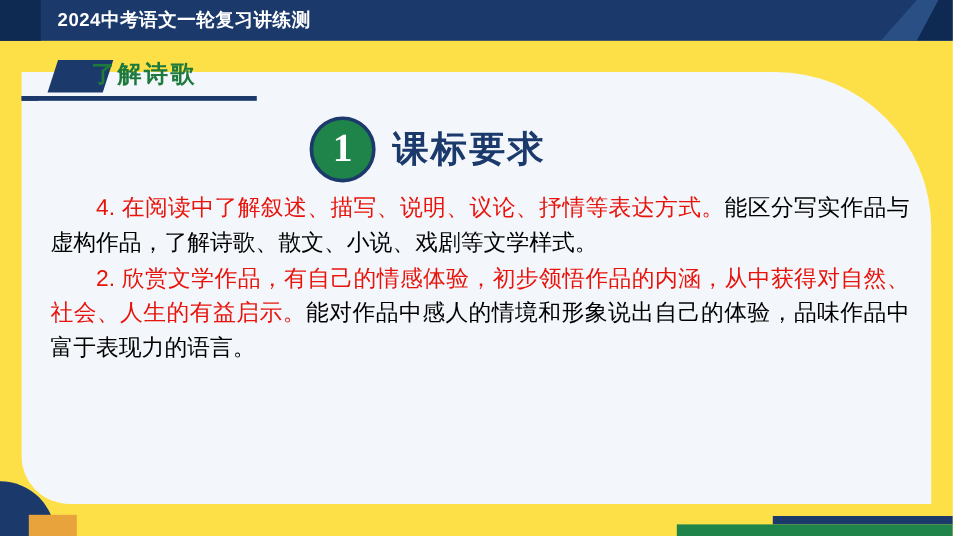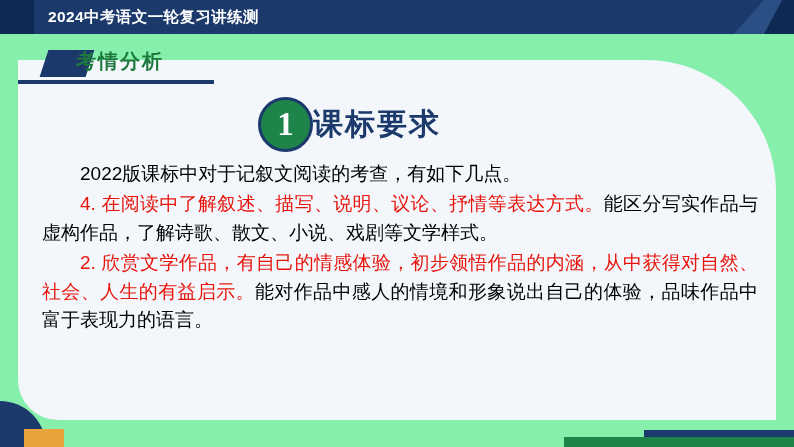--- a/index.html
+++ b/index.html
@@ -12,21 +12,21 @@
     overflow: hidden;
     font-family: "Liberation Sans", sans-serif;
     background: #ffffff;
     position: relative;
   }
   .slide {
     position: absolute;
     left: 0; top: 0;
     width: 794px;
     height: 447px;
-    background: #86efac;
+    background: #fde047;
     overflow: hidden;
   }
 
   
   .header-bar {
     position: absolute;
     left: 0; top: 0;
     width: 794px;
     height: 34px;
     background: #1b3a6b;
@@ -137,20 +137,21 @@
     box-sizing: border-box;
   }
   .num-circle span {
     color: #ffffff;
     font-size: 33px;
     font-weight: bold;
     line-height: 1;
     font-family: "Liberation Serif", serif;
   }
   .title-text {
+    margin-left: 14px;
     font-size: 30px;
     font-weight: bold;
     color: #1b3a6b;
     letter-spacing: 2px;
     white-space: nowrap;
   }
 
   
   .body-text {
     position: absolute;
@@ -230,32 +231,31 @@
     </div>
     <div class="header-title">2024中考语文一轮复习讲练测</div>
   </div>
 
   <div class="content-panel"></div>
 
   <div class="section-label-wrap">
     <div class="section-parallelogram"></div>
     <div class="section-underline"></div>
     <div class="section-underline2"></div>
-    <div class="section-label-text">考情分析</div>
+    <div class="section-label-text">了解诗歌</div>
   </div>
 
   <div class="title-row">
     <div class="num-circle">
       <span>1</span>
     </div>
     <div class="title-text">课标要求</div>
   </div>
 
   <div class="body-text">
-    <p class="indent black">2022版课标中对于记叙文阅读的考查，有如下几点。</p>
     <p class="indent"><span class="red">4. 在阅读中了解叙述、描写、说明、议论、抒情等表达方式。</span><span class="black">能区分写实作品与虚构作品，了解诗歌、散文、小说、戏剧等文学样式。</span></p>
     <p class="indent"><span class="red">2. 欣赏文学作品，有自己的情感体验，初步领悟作品的内涵，从中获得对自然、社会、人生的有益启示。</span><span class="black">能对作品中感人的情境和形象说出自己的体验，品味作品中富于表现力的语言。</span></p>
   </div>
 
   <div class="bottom-left-deco">
     <div class="bl-1"></div>
     <div class="bl-2"></div>
   </div>
   <div class="bottom-right-deco">
     <div class="br-band2"></div>

